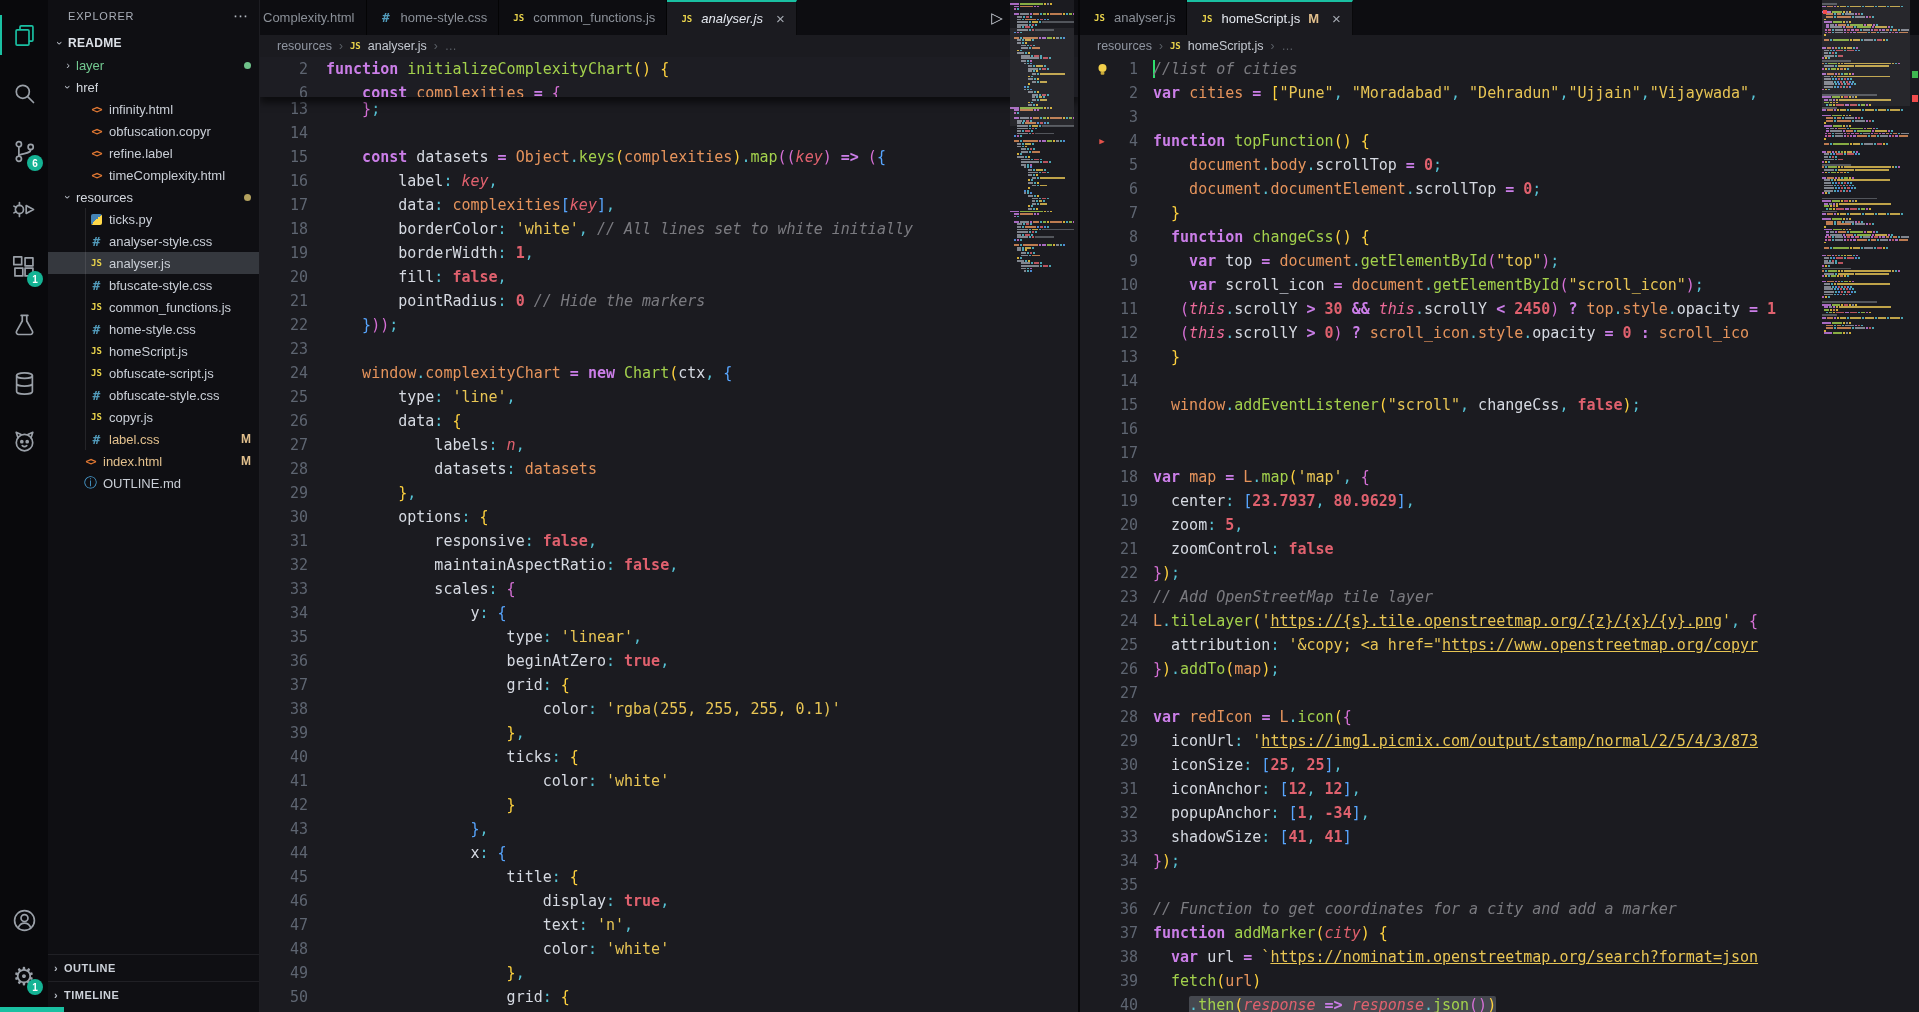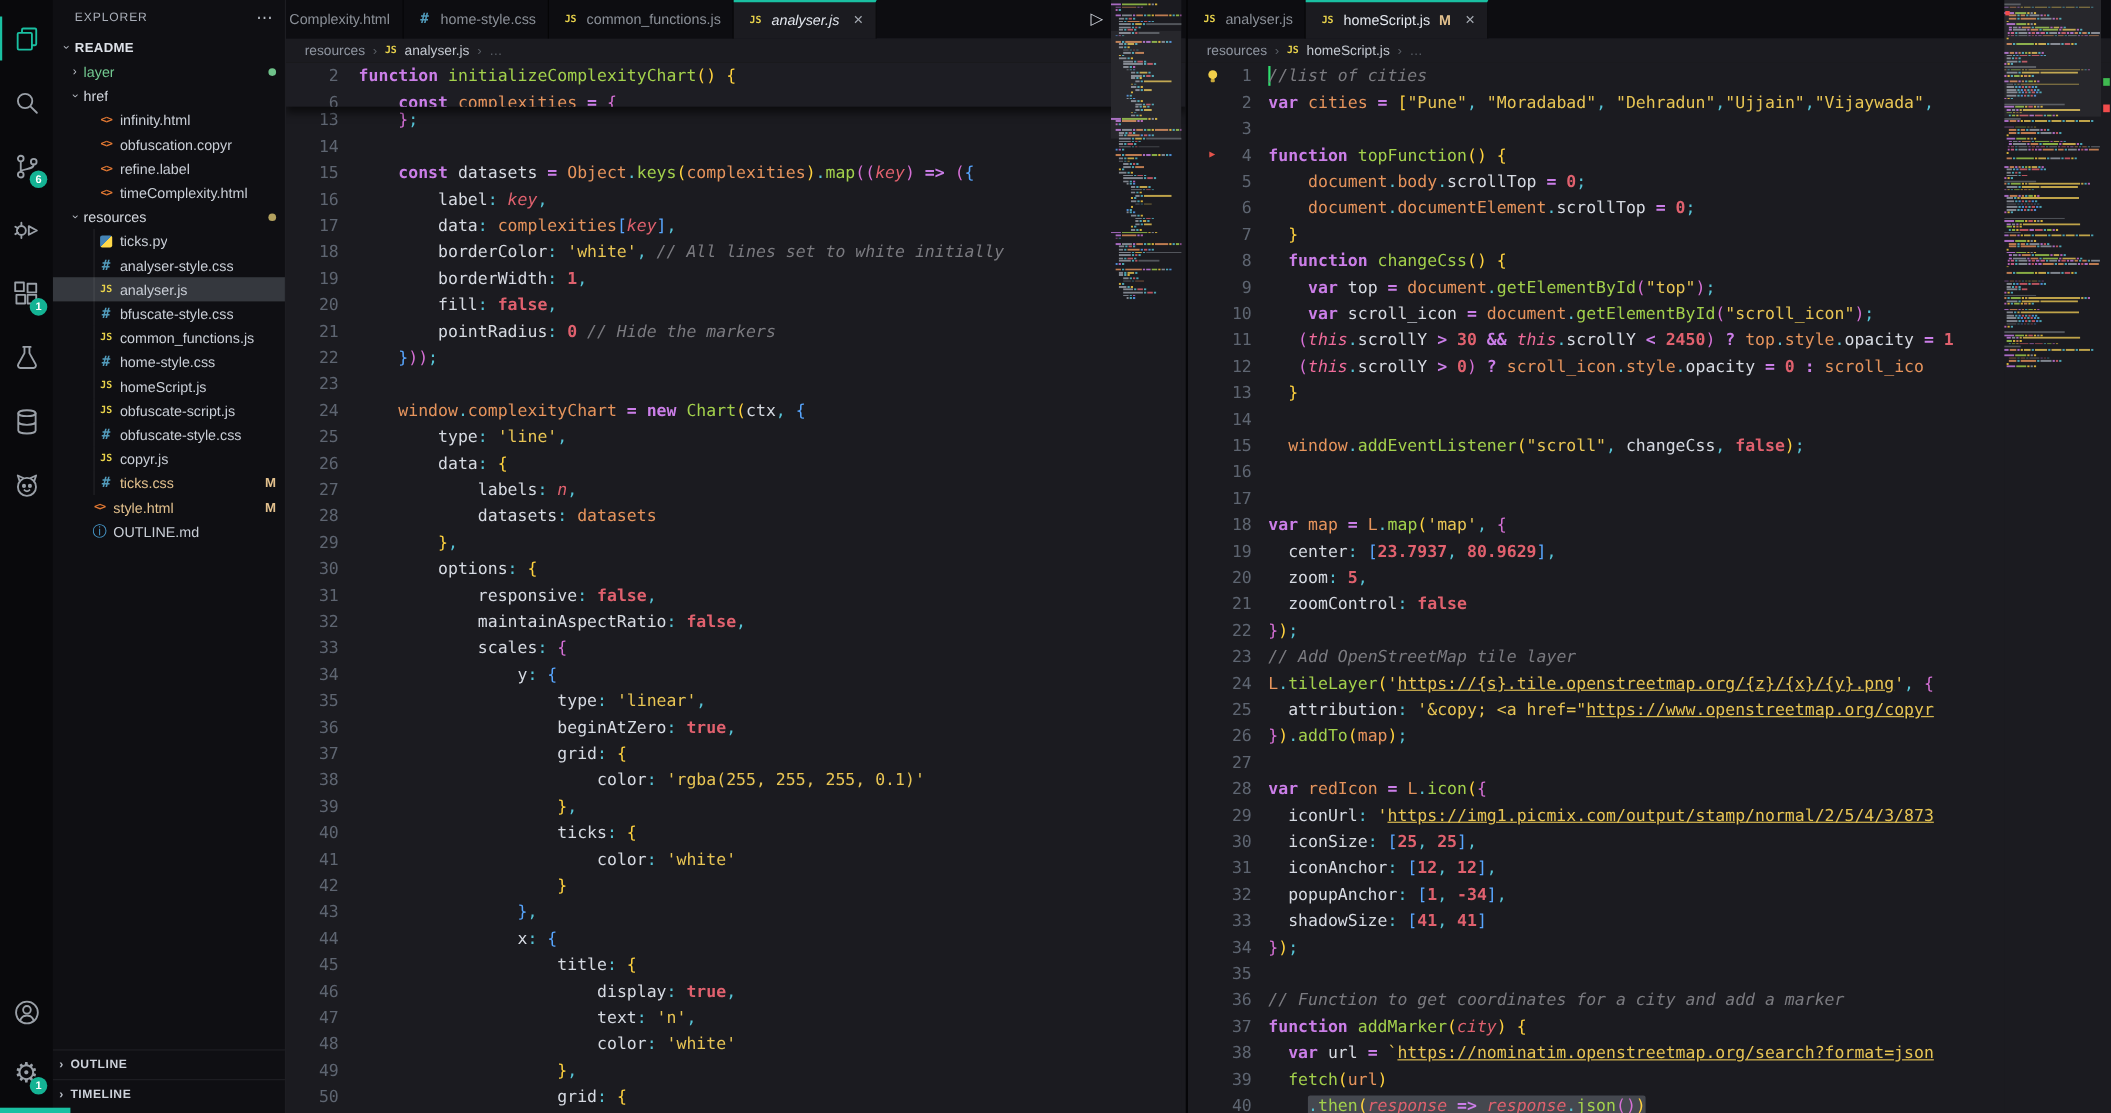--- a/index.html
+++ b/index.html
@@ -286,26 +286,26 @@
         <span class="lbl">obfuscate-style.css</span>
       </div>
       <div class="trow file" style="padding-left: 40px;">
         <div class="gline"></div>
         <span class="fi fi-js">JS</span>
         <span class="lbl">copyr.js</span>
       </div>
       <div class="trow file mod" style="padding-left: 40px;">
         <div class="gline"></div>
         <span class="fi fi-css">#</span>
-        <span class="lbl">ticks.css</span>
+        <span class="lbl">label.css</span>
         <span class="mbadge">M</span>
       </div>
       <div class="trow file mod" style="padding-left: 34px;">
         <span class="fi fi-html">&lt;&gt;</span>
-        <span class="lbl">style.html</span>
+        <span class="lbl">index.html</span>
         <span class="mbadge">M</span>
       </div>
       <div class="trow file" style="padding-left: 34px;">
         <span class="fi fi-info">ⓘ</span>
         <span class="lbl">OUTLINE.md</span>
       </div>
     </div>
   <div class="sb-foot">
     <div class="sb-sect">
       <span class="twisty">›</span>

